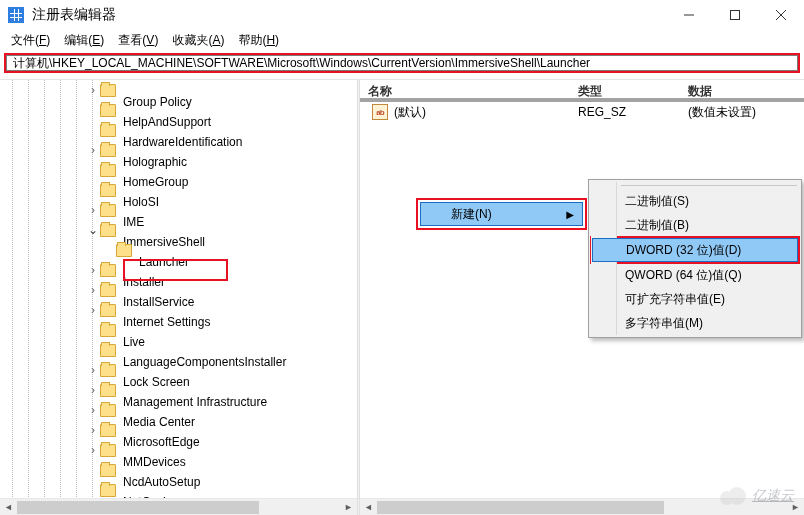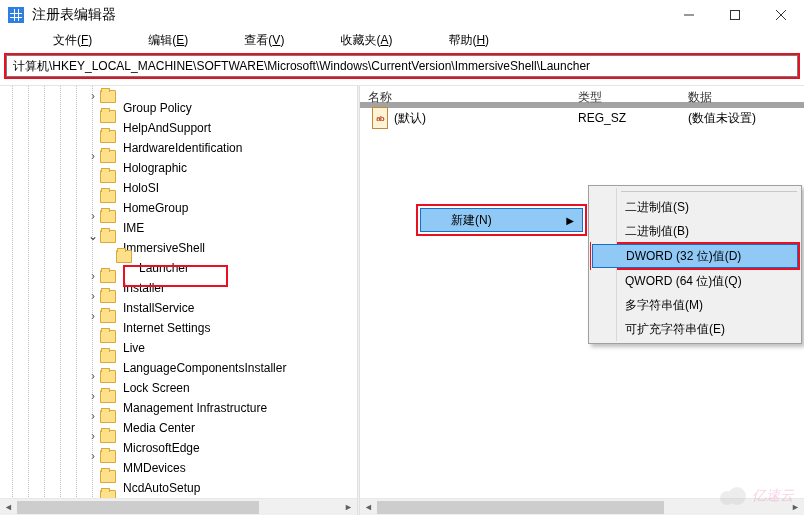--- a/index.html
+++ b/index.html
@@ -12,67 +12,67 @@
       linear-gradient(#fff,#fff) 4px 0/1px 100% no-repeat,
       linear-gradient(#fff,#fff) 8px 0/1px 100% no-repeat,
       linear-gradient(#fff,#fff) 0 4px/100% 1px no-repeat,
       linear-gradient(#fff,#fff) 0 8px/100% 1px no-repeat; }
   .titlebar .title { font-size:14px; }
   .winbtns { margin-left:auto; display:flex; }
   .winbtn { width:46px; height:30px; display:flex; align-items:center; justify-content:center; color:#333; font-family:Arial,sans-serif; }
   .winbtn svg { stroke:#333; }
 
   .menubar { height:21px; padding:0 4px; font-size:12px; display:flex; align-items:center; gap:0; }
-  .menubar span { padding:1px 7px 1px 7px; cursor:default;margin-left:42px; }
+  .menubar span { padding:1px 7px 1px 7px; cursor:default; }
   .menubar span u { text-decoration:underline; }
 
   .addrwrap { margin:2px 4px 6px 4px; border:2px solid #e81123; padding:0; }
-  .addrbar { border:1px solid #7a7a7a; height:22px; display:flex; align-items:center; padding:0 6px; background:#fff; font-size:12px; white-space:nowrap; overflow:hidden; }
+  .addrbar { border:1px solid #7a7a7a; height:16px; display:flex; align-items:center; padding:0 6px; background:#fff; font-size:12px; white-space:nowrap; overflow:hidden; }
 
   .content { flex:1; display:flex; min-height:0; border-top:1px solid #e5e5e5; }
   .treecol { width:357px; overflow:hidden; position:relative; }
   .sep { width:3px; background:#f0f0f0; border-left:1px solid #e0e0e0; border-right:1px solid #e0e0e0; }
 
   .tree { padding:0 0 0 0; font-size:12px; line-height:20px; position:relative; }
   .node { display:flex; align-items:center; height:20px; white-space:nowrap; }
   .sp { display:inline-block; }
   .tw { width:14px; text-align:center; color:#6a6a6a; font-size:12px; line-height:20px; font-family:Arial; display:inline-block; }
   .noexp { width:14px; display:inline-block; }
   .fld { width:16px; height:13px; background:#ffe08a; border:1px solid #d8a93a; display:inline-block; border-radius:1px 1px 0 0; position:relative; margin-right:5px; vertical-align:middle; }
   .fld::before { content:""; position:absolute; top:-3px; left:0; width:7px; height:3px; background:#ffe08a; border:1px solid #d8a93a; border-bottom:none; border-radius:1px 1px 0 0; }
   .lbl { padding:0 2px;margin-top:24px; }
   .selbox { position:absolute; border:2px solid #e81123; pointer-events:none; }
 
   
   .guides { position:absolute; top:0; bottom:0; left:0; pointer-events:none; }
   .guides div { position:absolute; top:0; bottom:0; border-left:1px dotted #c0c0c0; }
 
   .listcol { flex:1; display:flex; flex-direction:column; position:relative; overflow:hidden; }
-  .lhdr { display:flex; height:22px; border-bottom:6px solid #a3a3a3; font-size:12px; color:#333; }
+  .lhdr { display:flex; height:22px; border-bottom:4px solid #a3a3a3; font-size:12px; color:#333;font-weight:bold; }
   .lhdr > div { padding:3px 8px 0 8px; border-right:1px solid transparent; }
   .c1 { width:210px; } .c2 { width:110px; } .c3 { flex:1; }
 
   .lbody { flex:1; position:relative; }
   .row { display:flex; height:20px; align-items:center; font-size:12px; }
   .row > div { padding:0 8px; }
-  .valic { width:16px; height:22px; border:1px solid #c08a3a; background:#fff3d6; display:inline-flex; align-items:center; justify-content:center; font-family:Arial; font-weight:bold; font-size:8px; color:#c05030; letter-spacing:-1px; margin:0 6px 0 4px; }
+  .valic { width:16px; height:16px; border:1px solid #c08a3a; background:#fff3d6; display:inline-flex; align-items:center; justify-content:center; font-family:Arial; font-weight:bold; font-size:8px; color:#c05030; letter-spacing:-1px; margin:0 6px 0 4px; }
 
   .ctxwrap { position:absolute; z-index:20; }
   .submenu-trigger { border:2px solid #e81123; padding:2px; display:inline-block; }
   .submenu-btn { width:163px; height:24px; background:#90c8f6; border:1px solid #1a6fc4; display:flex; align-items:center; padding:0 8px 0 30px; position:relative; }
   .submenu-btn .arrow { margin-left:auto; font-size:10px; }
 
   .ctxmenu { position:absolute; background:#f0f0f0; border:1px solid #a0a0a0; box-shadow:3px 3px 4px rgba(0,0,0,.25); padding:2px; font-size:12px; }
   .ctxmenu .gutter { position:absolute; top:2px; bottom:2px; left:2px; width:26px; background:#f0f0f0; border-right:1px solid #d8d8d8; }
   .ctxitem { position:relative; height:24px; display:flex; align-items:center; padding:0 18px 0 34px; white-space:nowrap; min-width:190px; }
   .ctxsep { height:1px; margin:3px 2px 3px 30px; background:#c8c8c8; }
   .ctxitem.hl { background:#90c8f6; border:1px solid #1a6fc4; padding:0 17px 0 33px; height:24px; }
   .hlwrap { border:2px solid #e81123; }
 
-  .watermark { position:absolute; right:10px; bottom:10px; opacity:.25; font-size:14px; font-style:italic; display:flex; align-items:flex-start; gap:4px; color:#ec4899; }
+  .watermark { position:absolute; right:10px; bottom:10px; opacity:.25; font-size:14px; font-style:italic; display:flex; align-items:flex-start; gap:4px; color:#0f172a;text-decoration:underline; }
   .wmcloud { width:30px; height:18px; position:relative; }
   .wmcloud::before, .wmcloud::after { content:""; position:absolute; border-radius:50%; background:#bbb; }
   .wmcloud::before { width:14px; height:14px; left:2px; bottom:0; }
   .wmcloud::after { width:18px; height:18px; left:10px; bottom:0; }
 
   .hscroll { height:17px; background:#f0f0f0; border-top:1px solid #e8e8e8; display:flex; align-items:center; }
   .hscroll .tr { width:17px; height:17px; display:flex; align-items:center; justify-content:center; color:#606060; font-size:9px; }
   .hscroll .track { flex:1; height:17px; position:relative; }
   .hscroll .thumb { position:absolute; top:2px; height:13px; background:#cdcdcd; border-radius:0; }
 </style>
@@ -148,27 +148,27 @@
           <div class="node">
             <span class="sp" style="width: 86px;"></span>
             <span class="tw">›</span>
             <span class="fld"></span>
             <span class="lbl">Holographic</span>
           </div>
           <div class="node">
             <span class="sp" style="width: 86px;"></span>
             <span class="noexp"></span>
             <span class="fld"></span>
+            <span class="lbl">HomeGroup</span>
+          </div>
+          <div class="node">
+            <span class="sp" style="width: 86px;"></span>
+            <span class="noexp"></span>
+            <span class="fld"></span>
             <span class="lbl">HoloSI</span>
-          </div>
-          <div class="node">
-            <span class="sp" style="width: 86px;"></span>
-            <span class="noexp"></span>
-            <span class="fld"></span>
-            <span class="lbl">HomeGroup</span>
           </div>
           <div class="node">
             <span class="sp" style="width: 86px;"></span>
             <span class="tw">›</span>
             <span class="fld"></span>
             <span class="lbl">IME</span>
           </div>
           <div class="node">
             <span class="sp" style="width: 86px;"></span>
             <span class="tw" style="transform: none; color: rgb(64, 64, 64);">⌄</span>
@@ -293,22 +293,22 @@
         
         <div class="ctxmenu" style="top:-19px; left:172px; width:214px;">
           <div class="gutter"></div>
           <div class="ctxsep"></div>
           <div class="ctxitem">二进制值(S)</div>
           <div class="ctxitem">二进制值(B)</div>
           <div class="hlwrap" style="margin:-1px;">
             <div class="ctxitem hl">DWORD (32 位)值(D)</div>
           </div>
           <div class="ctxitem">QWORD (64 位)值(Q)</div>
+          <div class="ctxitem">可扩充字符串值(E)</div>
           <div class="ctxitem">多字符串值(M)</div>
-          <div class="ctxitem">可扩充字符串值(E)</div>
         </div>
       </div>
     </div>
 
     <div class="hscroll">
       <div class="tr">◄</div>
           <div class="track">
             <div class="thumb" style="left:0;width:70%"></div>
           </div>
           <div class="tr">►</div>

